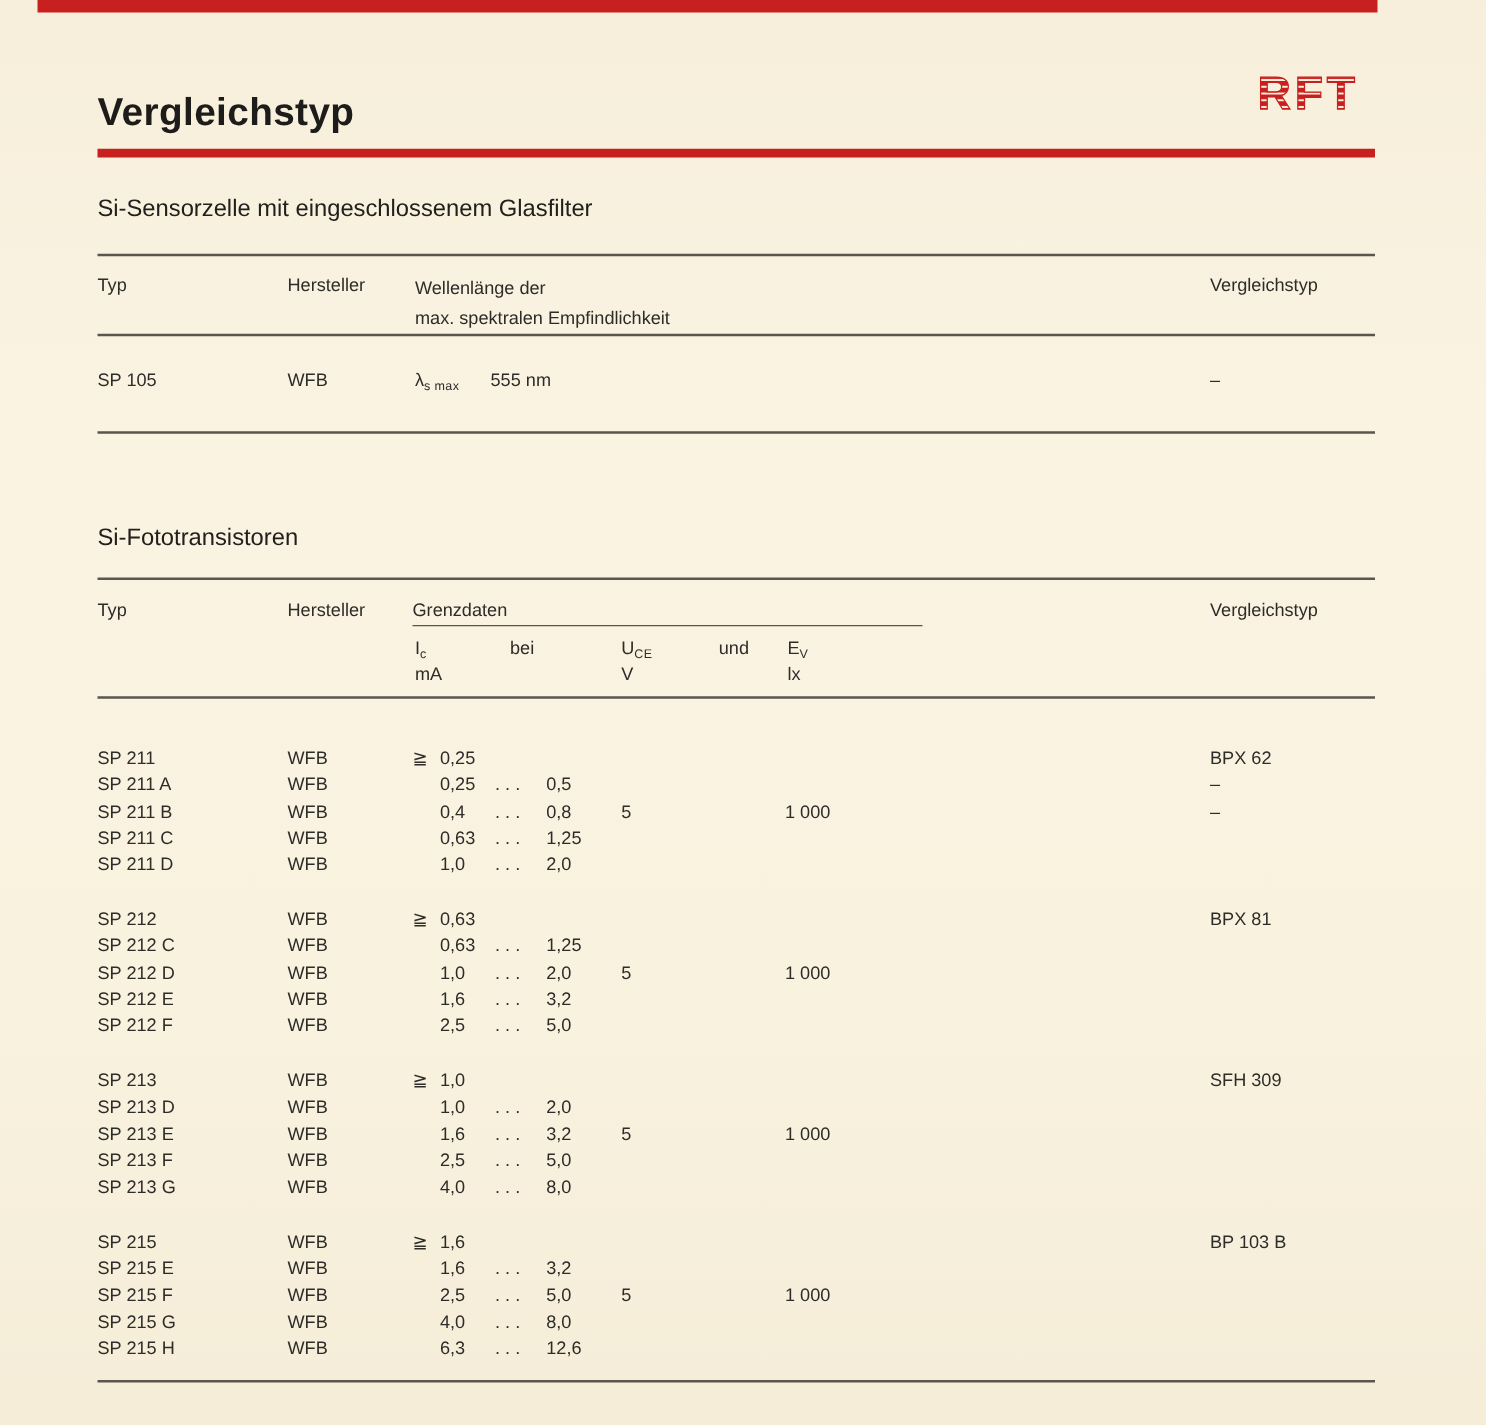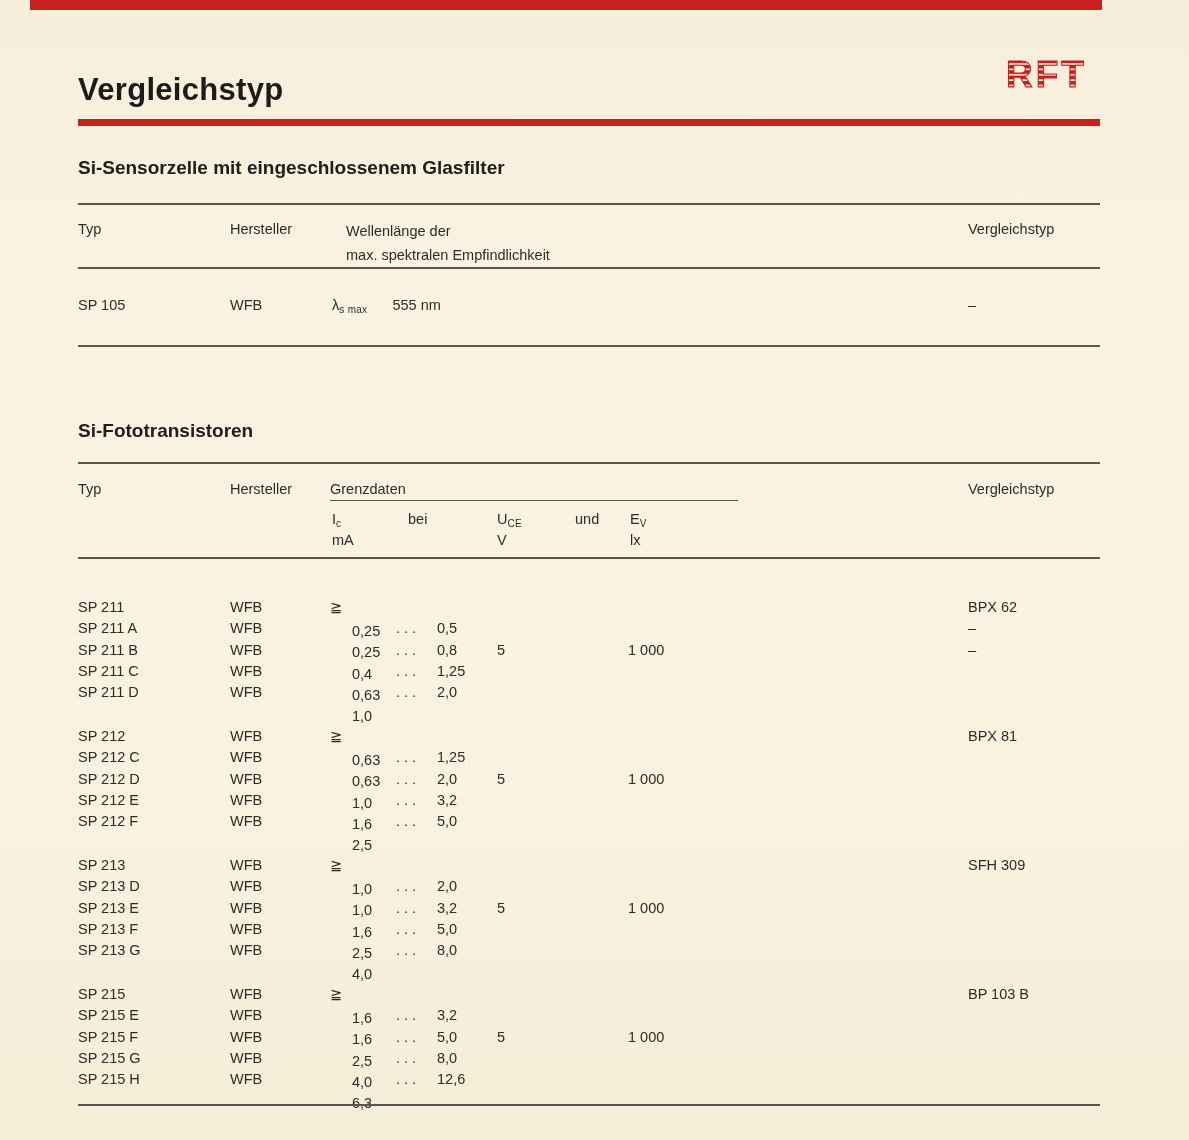--- a/index.html
+++ b/index.html
@@ -9,35 +9,35 @@
     background:linear-gradient(180deg,#f7efdb 0%,#faf3e2 30%,#f9f2df 70%,#f5edd8 100%);
     font-family:"Liberation Sans", sans-serif;
     color:#2e2c29;
     overflow:hidden;
     margin:0 auto;
   }
   .topbar{position:absolute;left:30px;top:0;width:1072px;height:10px;background:#c8201e;}
   .title{position:absolute;left:78px;top:72px;margin:0;font-size:31px;font-weight:bold;letter-spacing:.3px;color:#1e1c1a;}
   .title-rule{position:absolute;left:78px;top:119px;width:1022px;height:7px;background:#c8201e;}
   .logo{position:absolute;left:1004px;top:54px;}
-  .sec-heading{position:absolute;margin:0;font-size:19px;font-weight:bold;color:#22201d;}
+  .sec-heading{position:absolute;margin:0;font-size:19px;font-weight:normal;color:#22201d;}
   .sec1{left:78px;top:157px;}
   .sec2{left:78px;top:420px;}
   .rule{position:absolute;height:1.5px;background:#5a564e;}
   .rule-t1-top{left:78px;top:203px;width:1022px;}
   .rule-t1-mid{left:78px;top:267px;width:1022px;}
   .rule-t1-bot{left:78px;top:345px;width:1022px;}
   .rule-t2-top{left:78px;top:462px;width:1022px;}
   .rule-t2-grenz{left:330px;top:500px;width:408px;height:1px;}
   .rule-t2-mid{left:78px;top:557px;width:1022px;}
   .rule-t2-bot{left:78px;top:1104px;width:1022px;}
   .cell{position:absolute;font-size:14.5px;line-height:20px;white-space:nowrap;color:#2e2c29;}
   .t1h-typ{left:78px;top:219px;}
   .t1h-her{left:230px;top:219px;}
-  .t1h-wel{left:346px;top:219px;line-height:24px;}
+  .t1h-wel{left:332px;top:219px;line-height:24px;}
   .t1h-ver{left:968px;top:219px;}
   .t1r-typ{left:78px;top:295px;}
   .t1r-her{left:230px;top:295px;}
   .t1r-lam{left:332px;top:295px;}
   .t1r-wert{margin-left:25px;}
   .t1r-ver{left:968px;top:295px;}
   .t2h-typ{left:78px;top:479px;}
   .t2h-her{left:230px;top:479px;}
   .t2h-grenz{left:330px;top:479px;}
   .t2h-ver{left:968px;top:479px;}
@@ -50,21 +50,21 @@
   .t2s-v{left:497px;top:530px;}
   .t2s-lx{left:630px;top:530px;}
   .sb{font-size:10px;vertical-align:-3px;letter-spacing:.3px;margin-top:40px;}
   .t2-rows{position:absolute;left:0;top:597px;width:1059px;}
   .t2-group{margin-bottom:22.5px;}
   .t2-row{position:relative;height:21.3px;}
   .t2-row span{position:absolute;font-size:14.5px;line-height:21.3px;white-space:nowrap;color:#2e2c29;}
   .c-typ{left:78px;}
   .c-her{left:230px;}
   .c-sym{left:330px;}
-  .c-lo{left:352px;margin-top:24px;}
+  .c-lo{left:352px;}
   .c-dots{left:396px;}
   .c-hi{left:437px;}
   .c-uce{left:497px;}
   .c-ev{left:628px;}
   .c-ver{left:968px;}
 </style>
 </head>
 <body>
 
 <div class="page">

